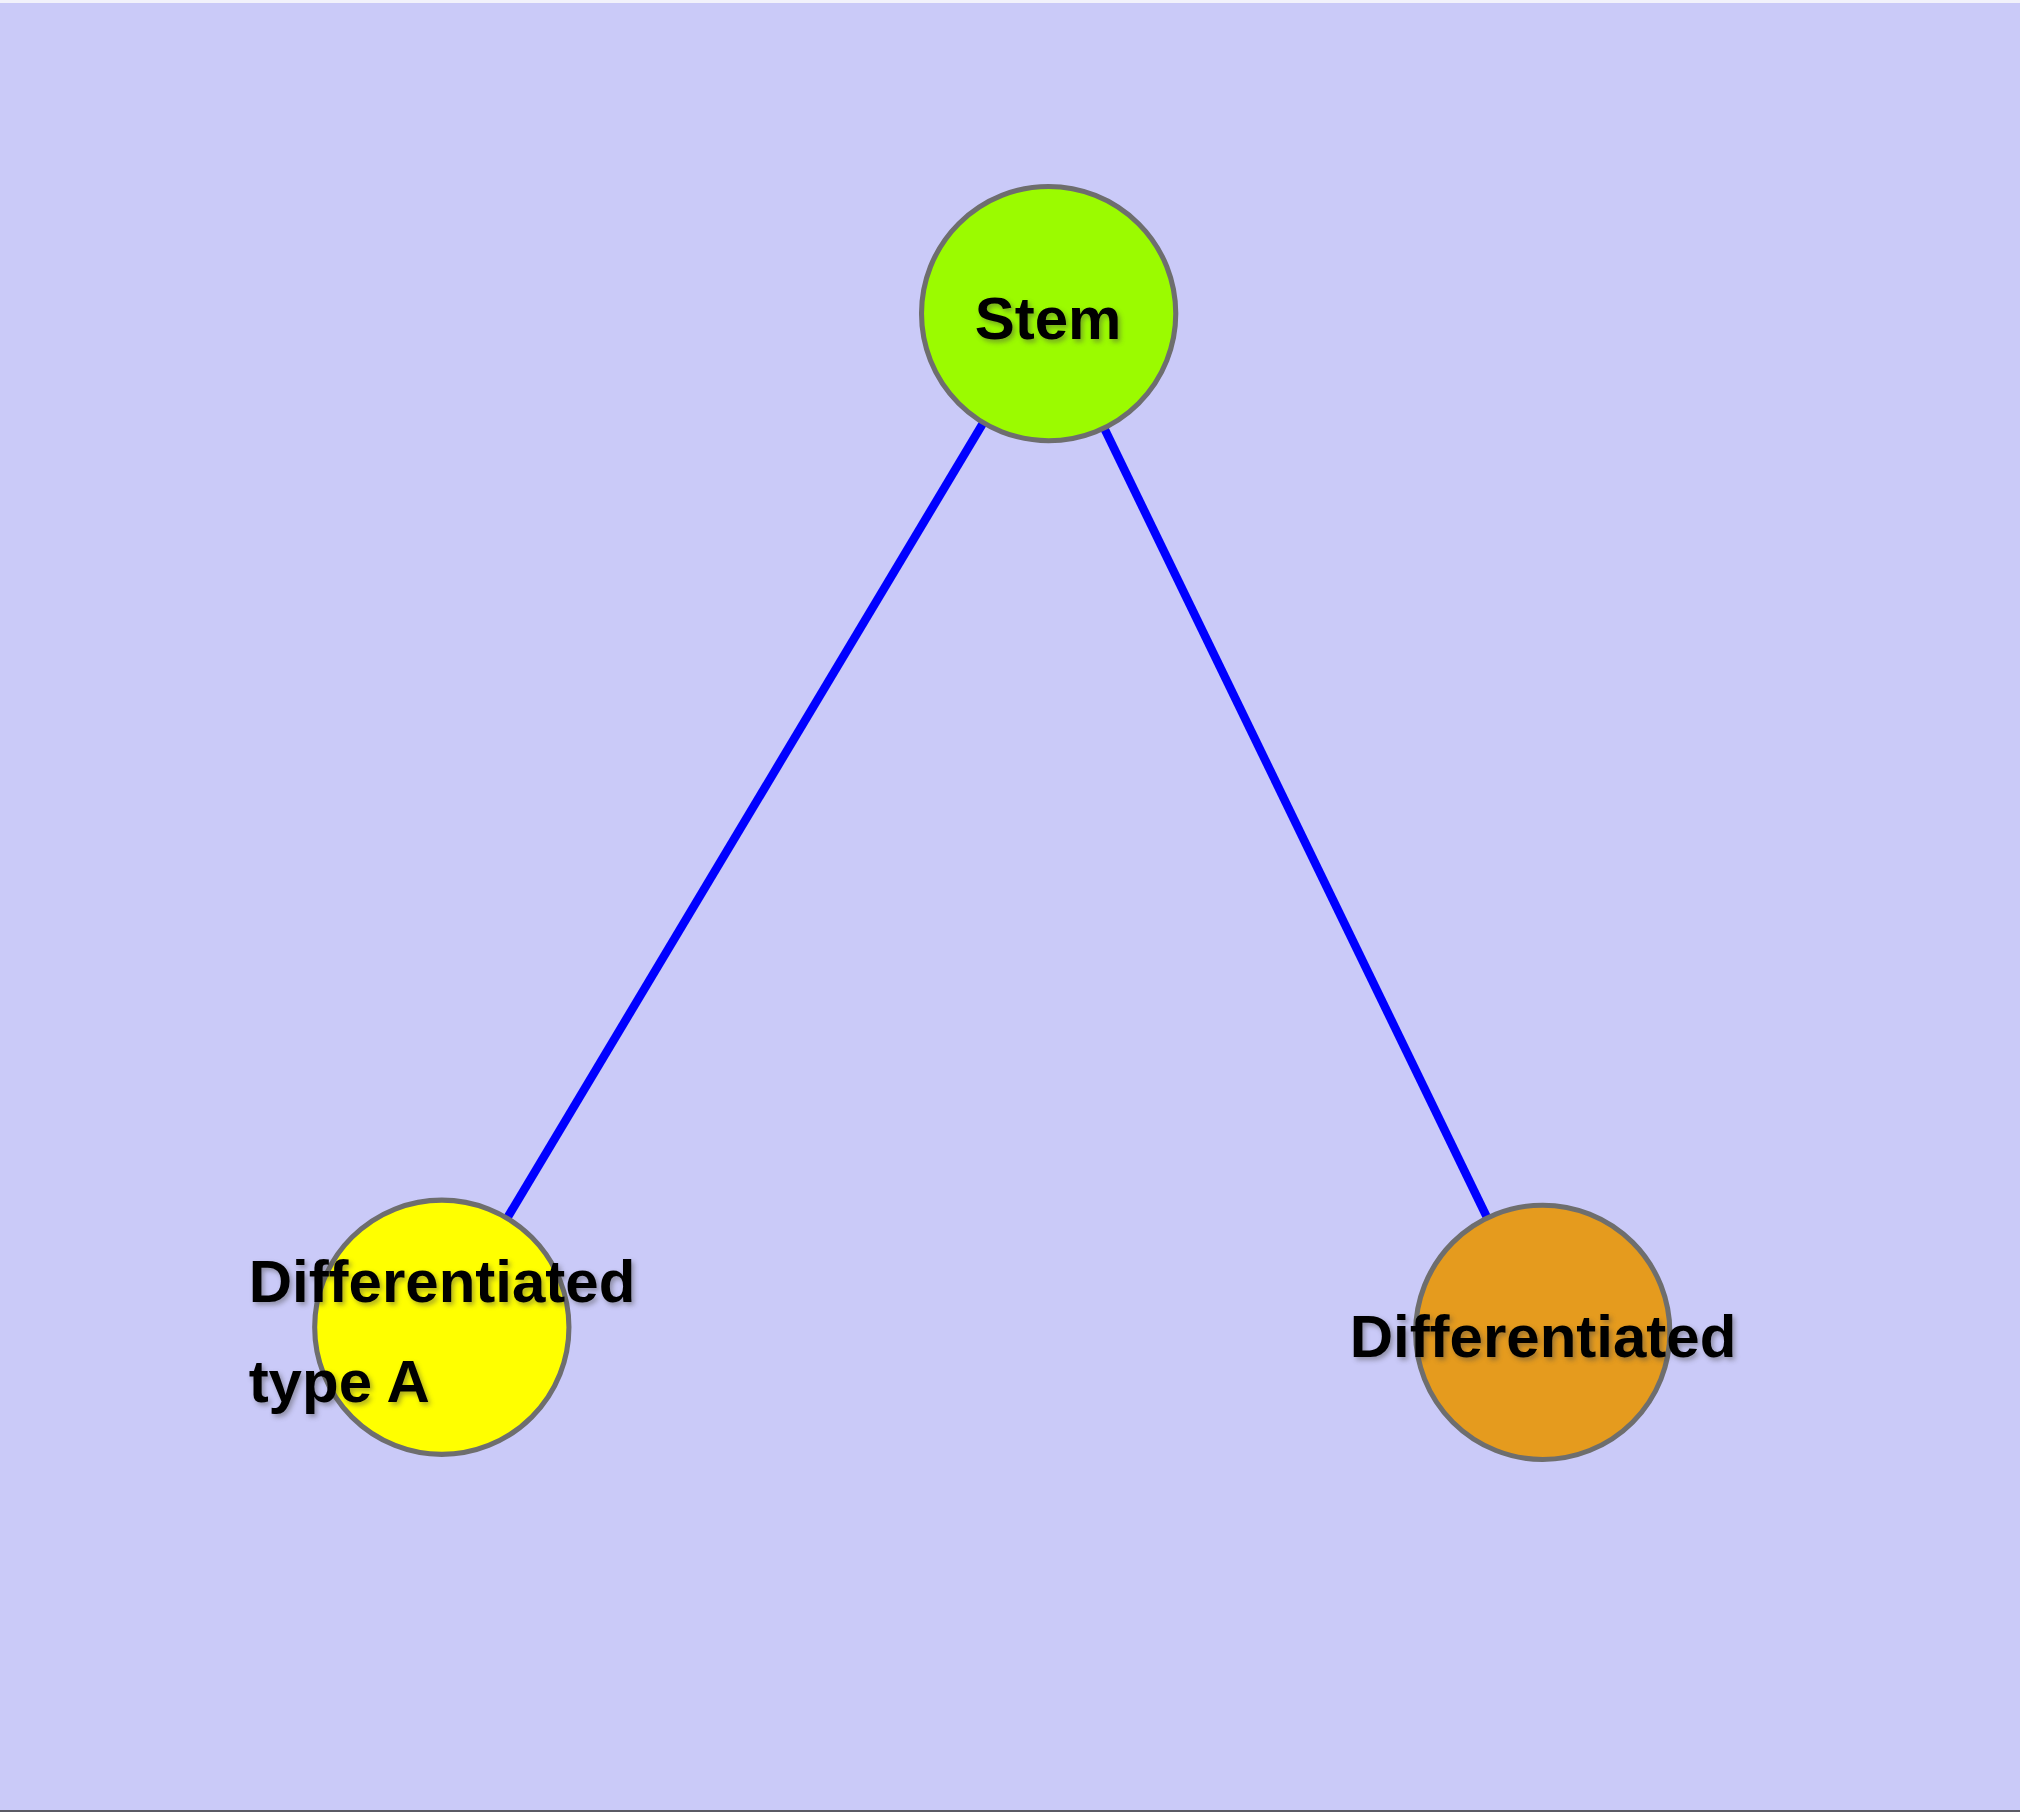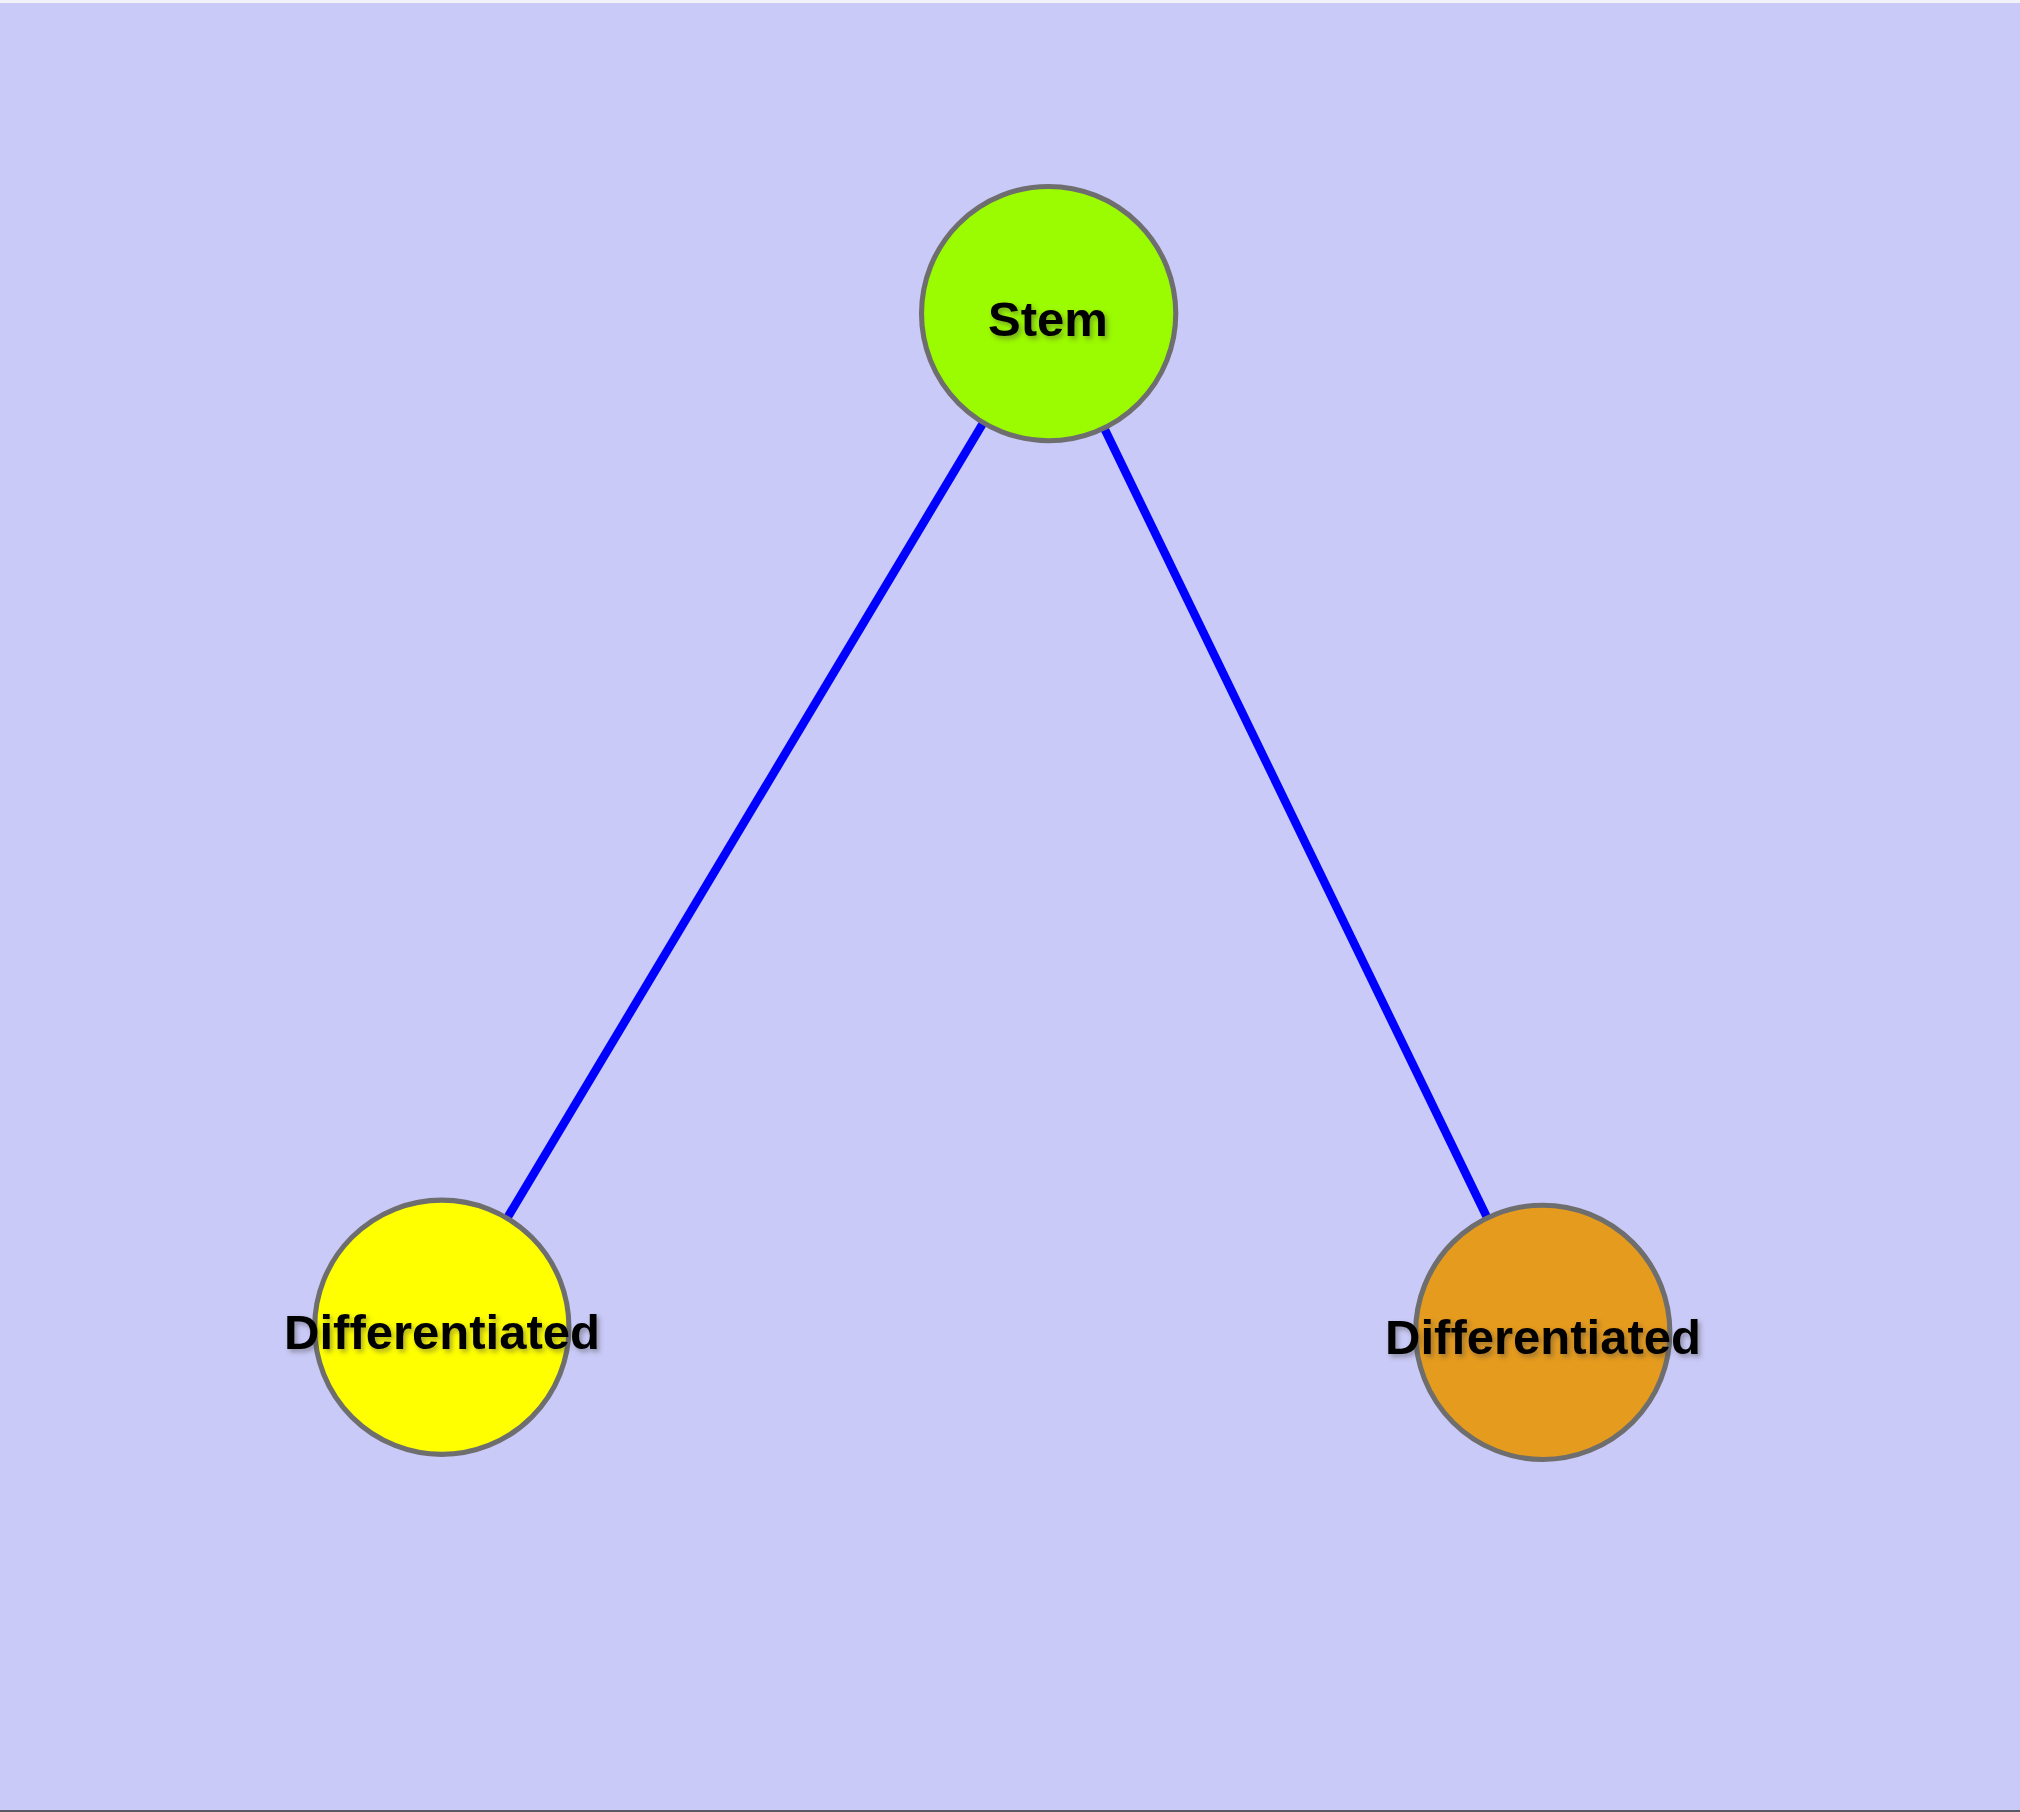--- a/index.html
+++ b/index.html
@@ -10,21 +10,21 @@
     overflow: hidden;
     font-family: "Liberation Sans", sans-serif;
   }
   .graph-svg { position: absolute; left: 0; top: 0; }
   .edge { stroke-width: 10; }
   .node-circle { stroke-width: 6; }
   .label {
     position: absolute;
     transform: translate(-50%, -50%);
     font-weight: bold;
-    font-size: 49px;
+    font-size: 60px;
     line-height: 100px;
     text-align: left;
     white-space: nowrap;
     text-shadow: 2.5px 2.5px 5.1px rgba(70, 70, 70, 0.45);
     pointer-events: none;
   }
   .top-edge {
     position: absolute; left: 0; top: 0; right: 0; height: 3.4px;
     background: #f2f2fb;
   }
@@ -50,20 +50,21 @@
 
     <circle class="node-circle" cx="1820" cy="1572" r="150" fill="#E59B1E" stroke="#6E6E6E"></circle>
   </svg>
 
   <div class="label" style="left: 1048px; top: 319px; color: rgb(0, 0, 0);">
     <div>Stem</div>
   </div>
 
   <div class="label" style="left: 442px; top: 1332px; color: rgb(0, 0, 0);">
     <div>Differentiated</div>
+    <div>type A</div>
   </div>
 
   <div class="label" style="left: 1543px; top: 1337px; color: rgb(0, 0, 0);">
     <div>Differentiated</div>
   </div>
 
   <div class="top-edge"></div>
   <div class="bottom-edge"></div>
 
 </div>

